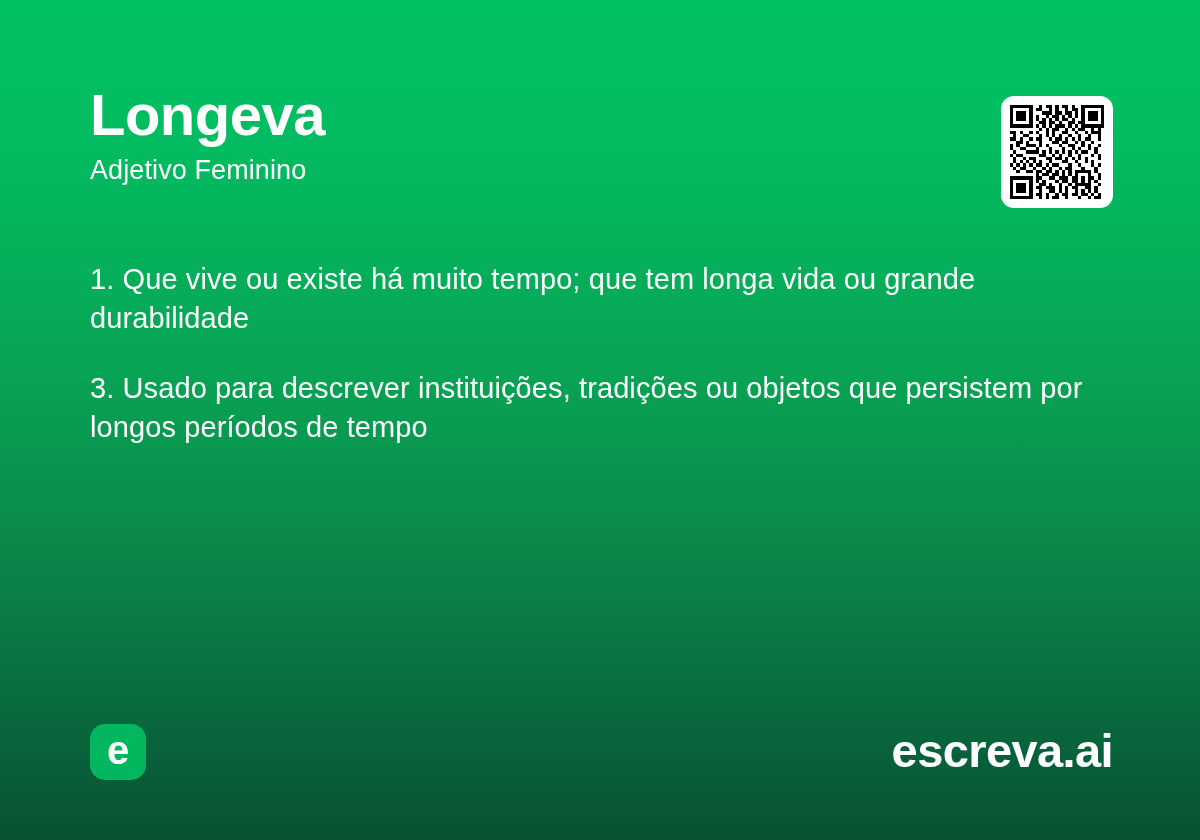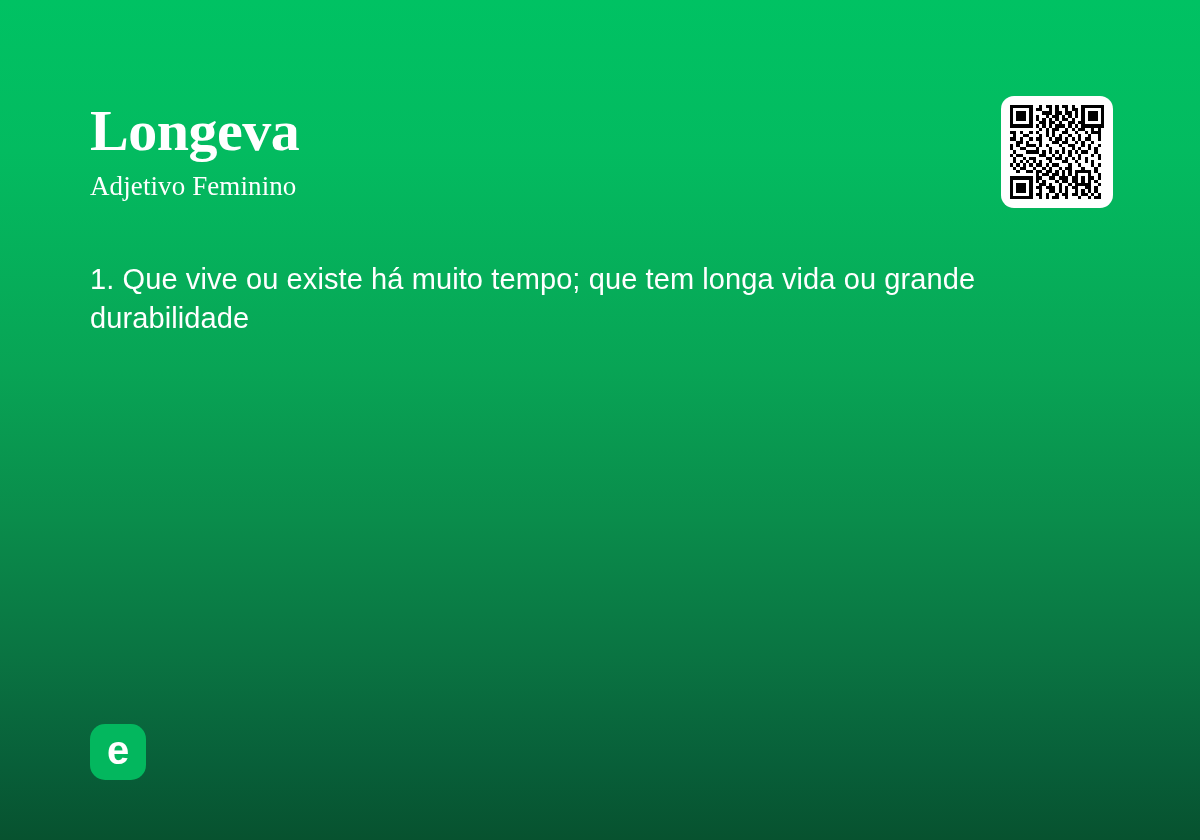--- a/index.html
+++ b/index.html
@@ -28,23 +28,22 @@
                 #0a7442 78%,
                 #085f39 91%,
                 #07522f 100%);
     overflow: hidden;
   }
 
   
   .header {
     position: absolute;
     left: 90px;
-    top: 100px;
+    top: 84px;
     width: 880px;
-    font-family: Liberation Serif, serif;
   }
   .word-title {
     margin: 0;
     font-size: 58px;
     line-height: 62px;
     font-weight: 700;
     color: #ffffff;
     letter-spacing: -0.5px;
   }
   .word-class {
@@ -367,20 +366,22 @@
         <rect x="17" y="28" width="1" height="1"></rect>
           <rect x="21" y="28" width="1" height="1"></rect>
         <rect x="24" y="28" width="1" height="1"></rect>
           <rect x="26" y="28" width="2" height="1"></rect>
       </g>
     </svg>
   </div>
 
   <div class="definitions">
     <p class="definition">1. Que vive ou existe há muito tempo; que tem longa vida ou grande durabilidade</p>
+    <p class="definition">3. Usado para descrever instituições, tradições ou objetos que persistem por longos períodos de tempo</p>
   </div>
 
   <div class="brand-mark">
     <span class="brand-mark-letter">e</span>
   </div>
 
+  <div class="brand-wordmark">escreva.ai</div>
 
 </div>
 
 </body></html>

